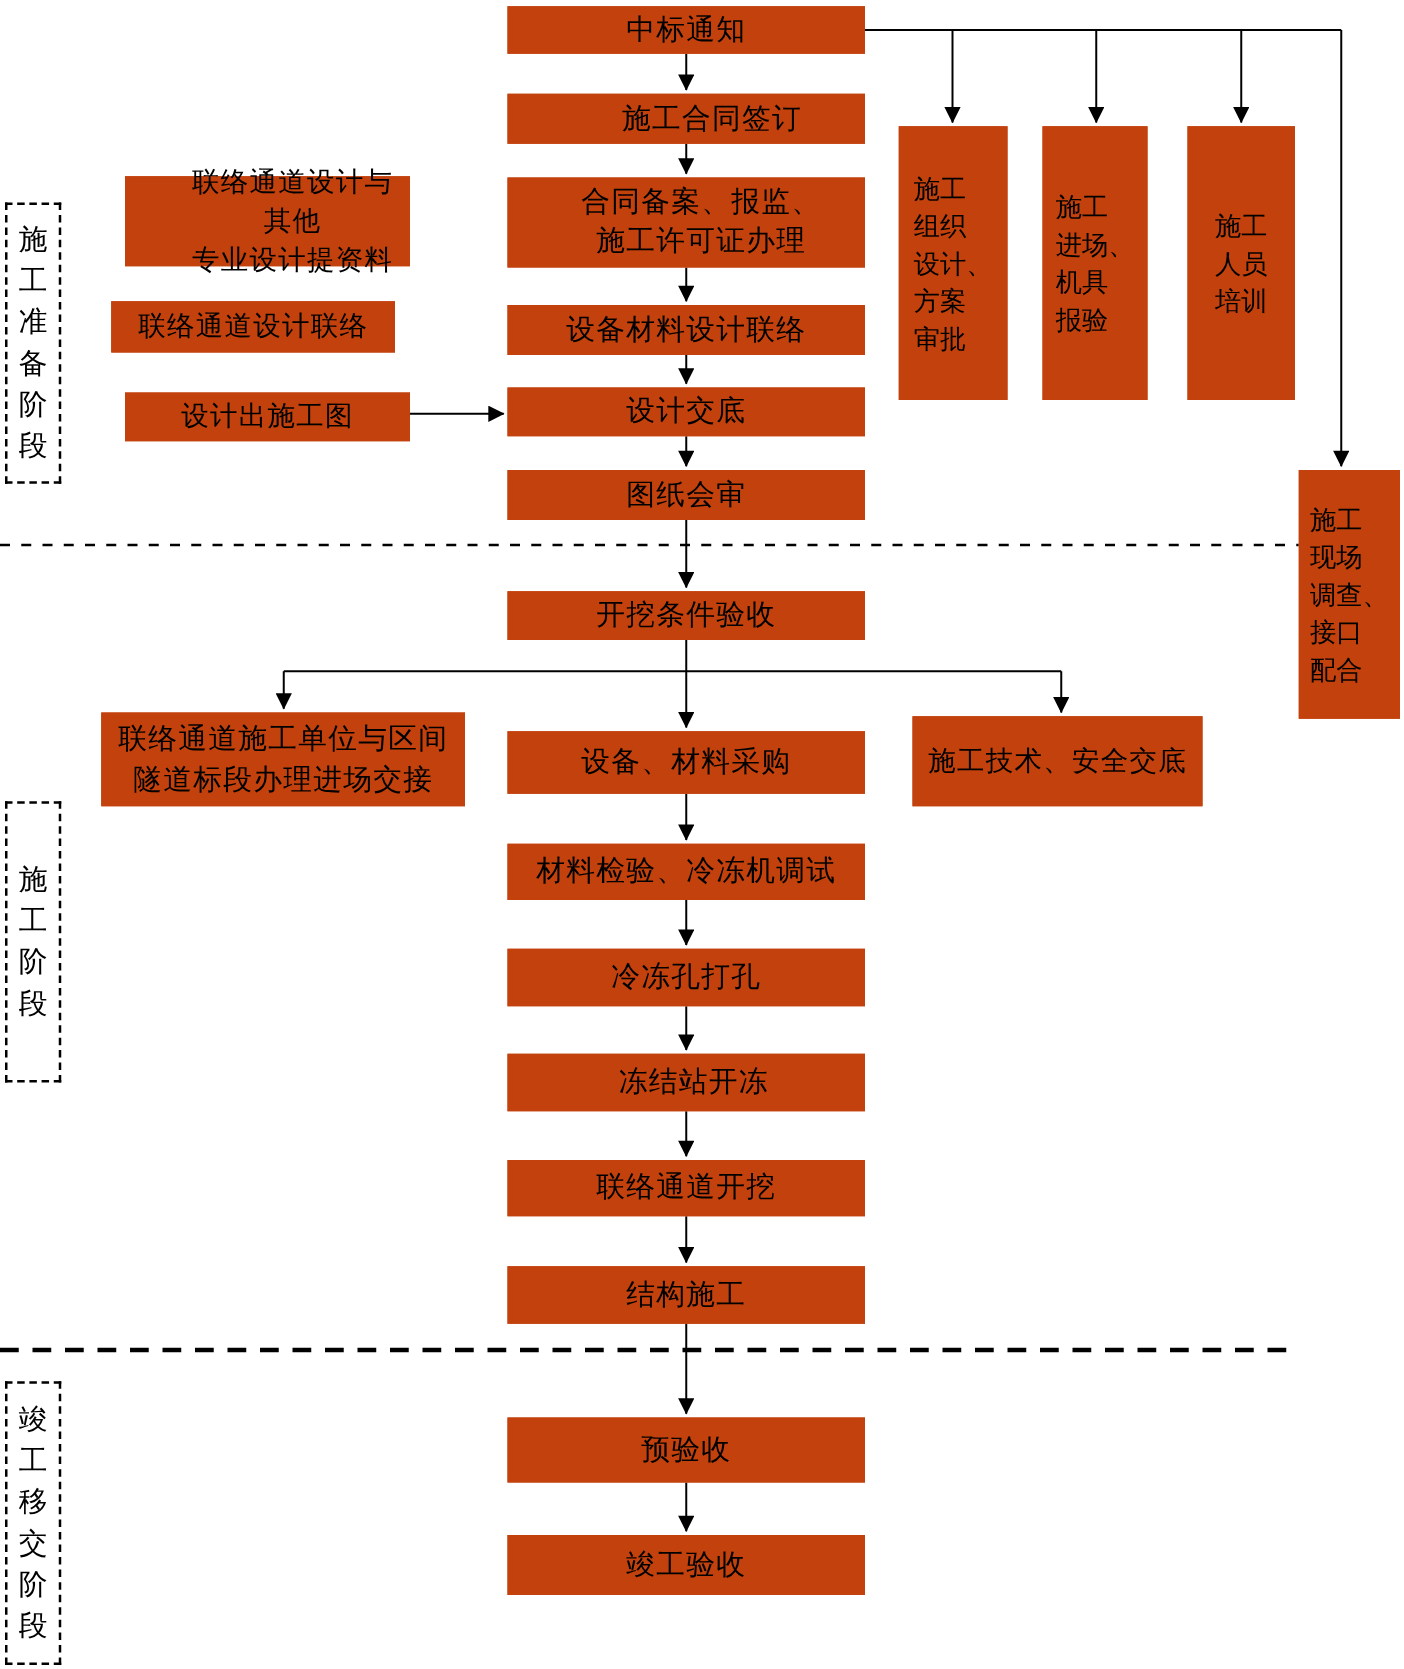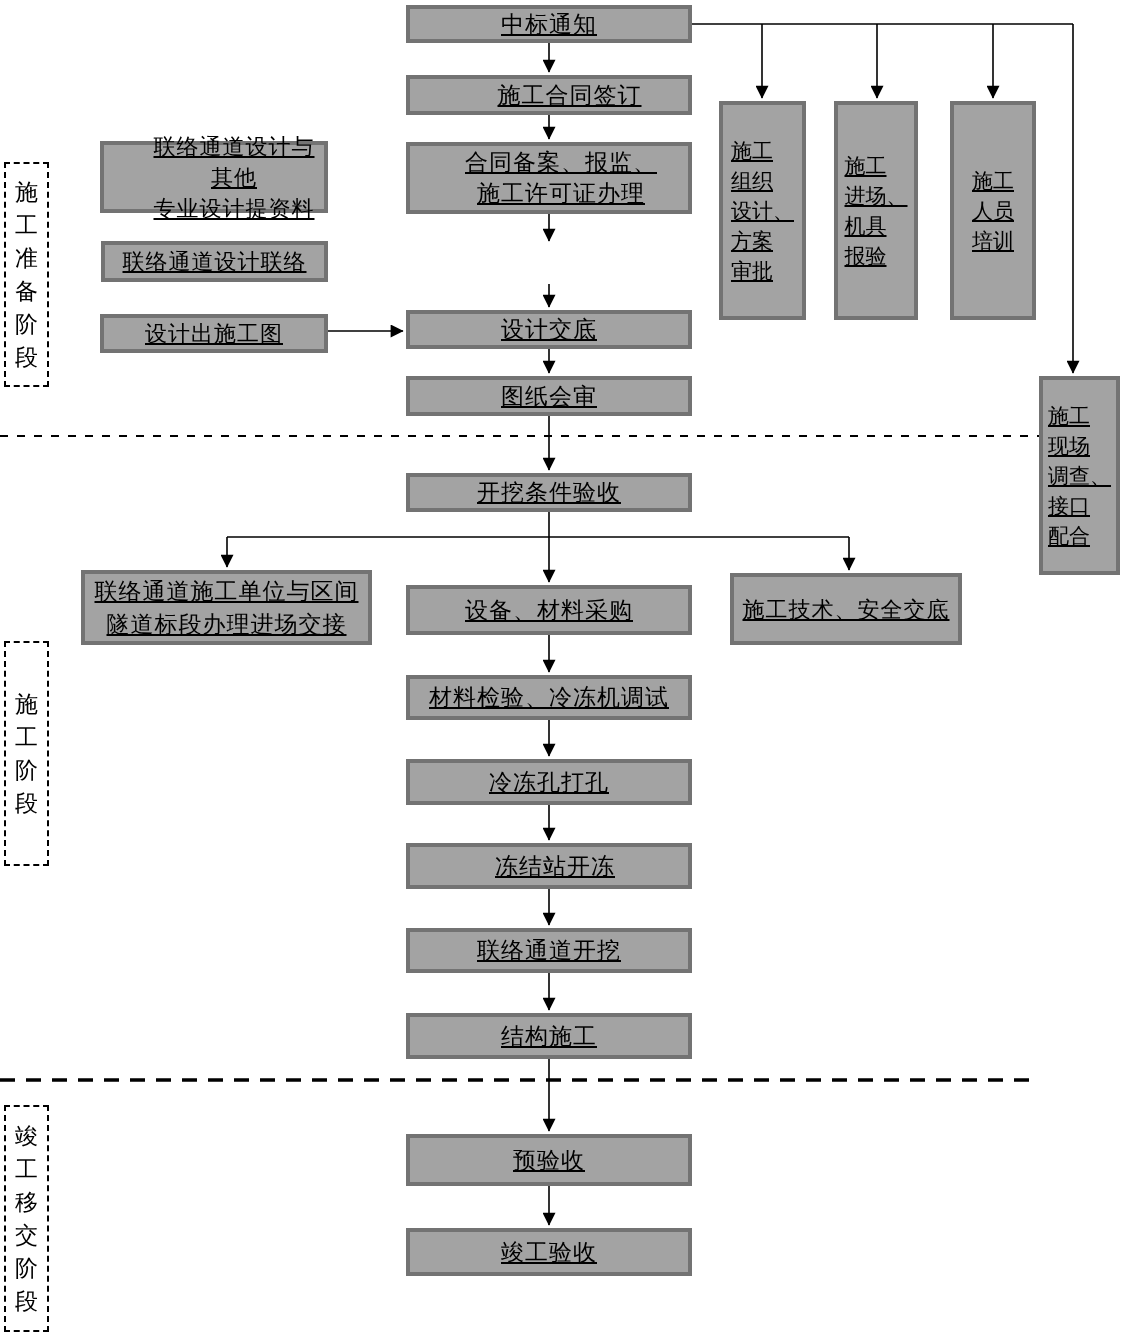--- a/index.html
+++ b/index.html
@@ -14,31 +14,30 @@
   }
   svg.connector-layer{
     position:absolute;
     left:0;top:0;
     width:1123px;height:1335px;
     pointer-events:none;
   }
   .box{
     position:absolute;
     box-sizing:border-box;
-    border:4px solid #737373;
-    background:#a3a3a3;
+    border:4px solid #c2410c;
+    background:#c2410c;
     display:flex;
     align-items:center;
     justify-content:center;
     text-align:center;
     white-space:pre-line;
     font-size:23px;
     line-height:31px;
     letter-spacing:1px;
-    text-decoration:underline;
   }
   .box.small{font-size:22px;}
   .vbox{
     font-size:21px;
     line-height:30px;
     letter-spacing:0;
   }
   .vbox .inner{text-align:left;white-space:pre-line;}
   .phase{
     position:absolute;
@@ -121,35 +120,36 @@
 工
 移
 交
 阶
 段</div>
 
   <div class="box" style="left:406px;top:5px;width:286px;height:38px;">中标通知</div>
   <div class="box" style="left:406px;top:75px;width:286px;height:40px;padding-left:41px;">施工合同签订</div>
   <div class="box" style="left:406px;top:142px;width:286px;height:72px;padding-left:24px;">合同备案、报监、
 施工许可证办理</div>
+  <div class="box" style="left:406px;top:244px;width:286px;height:40px;">设备材料设计联络</div>
   <div class="box" style="left:406px;top:310px;width:286px;height:39px;">设计交底</div>
   <div class="box" style="left:406px;top:376px;width:286px;height:40px;">图纸会审</div>
   <div class="box" style="left:406px;top:473px;width:286px;height:39px;">开挖条件验收</div>
   <div class="box" style="left:406px;top:585px;width:286px;height:50px;">设备、材料采购</div>
   <div class="box" style="left:406px;top:675px;width:286px;height:45px;">材料检验、冷冻机调试</div>
   <div class="box" style="left:406px;top:759px;width:286px;height:46px;">冷冻孔打孔</div>
   <div class="box" style="left:406px;top:843px;width:286px;height:46px;padding-left:12px;">冻结站开冻</div>
   <div class="box" style="left:406px;top:928px;width:286px;height:45px;">联络通道开挖</div>
   <div class="box" style="left:406px;top:1013px;width:286px;height:46px;">结构施工</div>
   <div class="box" style="left:406px;top:1134px;width:286px;height:52px;">预验收</div>
   <div class="box" style="left:406px;top:1228px;width:286px;height:48px;text-align:center;">竣工验收</div>
 
   <div class="box small" style="left:100px;top:141px;width:228px;height:72px;padding-left:40px;">联络通道设计与其他
 专业设计提资料</div>
-  <div class="box small" style="left:101px;top:241px;width:227px;height:41px;">联络通道设计联络</div>
+  <div class="box small" style="left:89px;top:241px;width:227px;height:41px;">联络通道设计联络</div>
   <div class="box small" style="left:100px;top:314px;width:228px;height:39px;">设计出施工图</div>
 
   <div class="box" style="left:81px;top:570px;width:291px;height:75px;line-height:33px;">联络通道施工单位与区间
 隧道标段办理进场交接</div>
   <div class="box small" style="left:730px;top:573px;width:232px;height:72px;">施工技术、安全交底</div>
 
   <div class="box vbox" style="left:719px;top:101px;width:87px;height:219px;">
     <span class="inner">施工
 组织
 设计、

